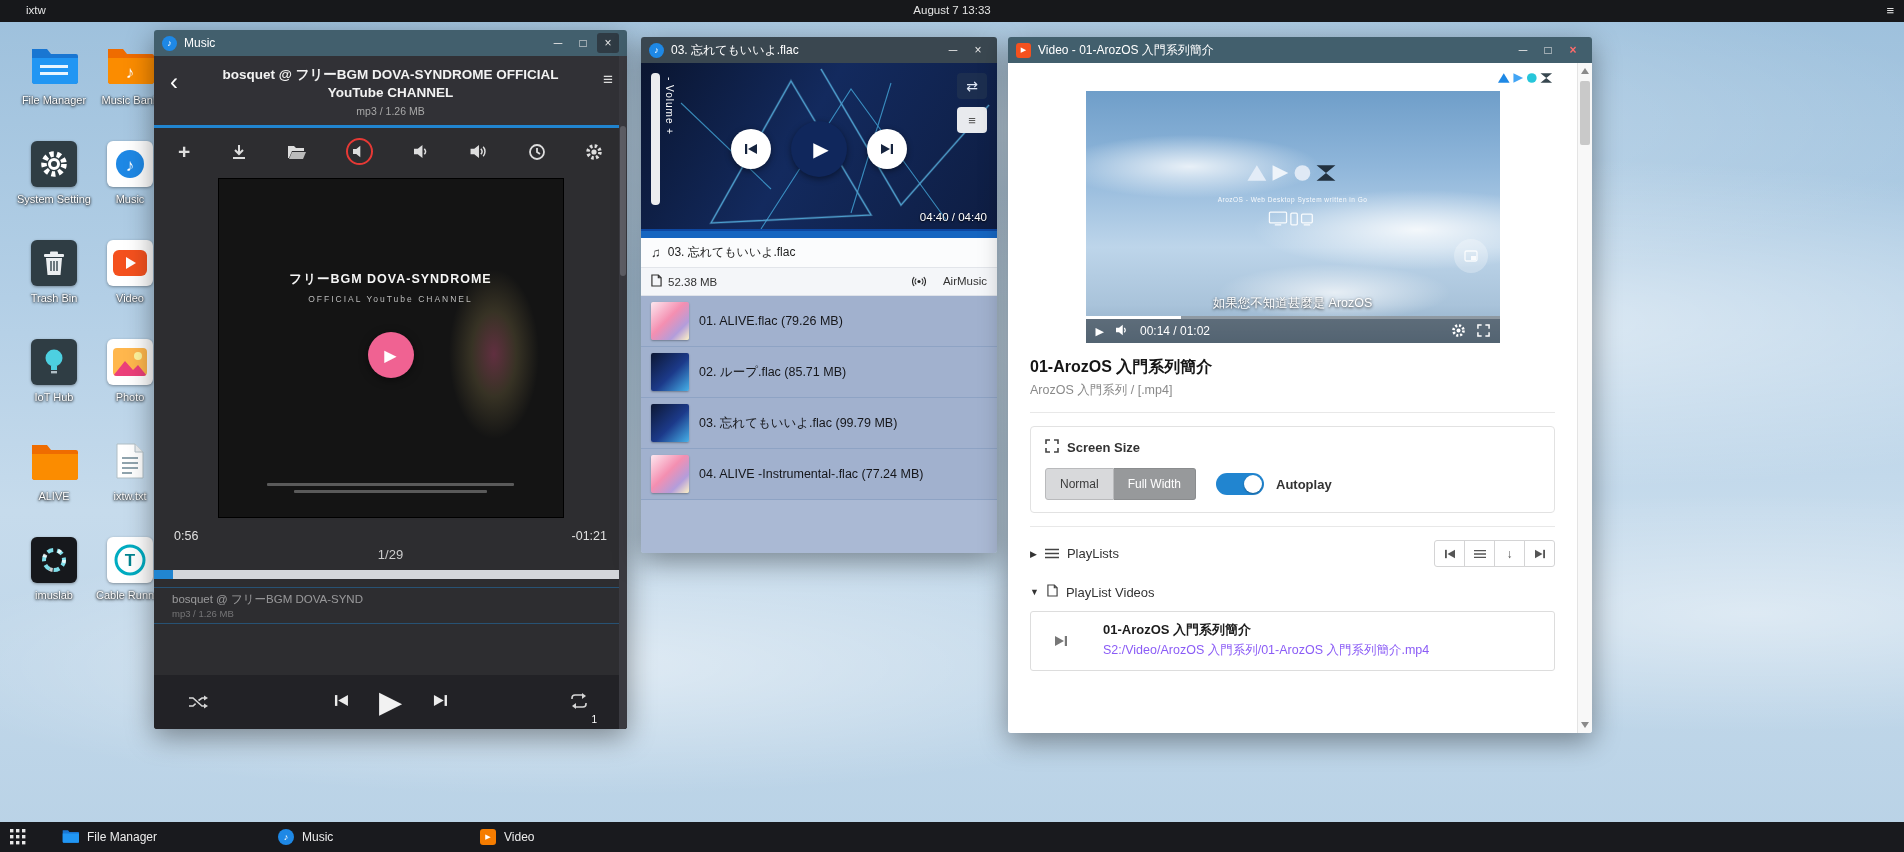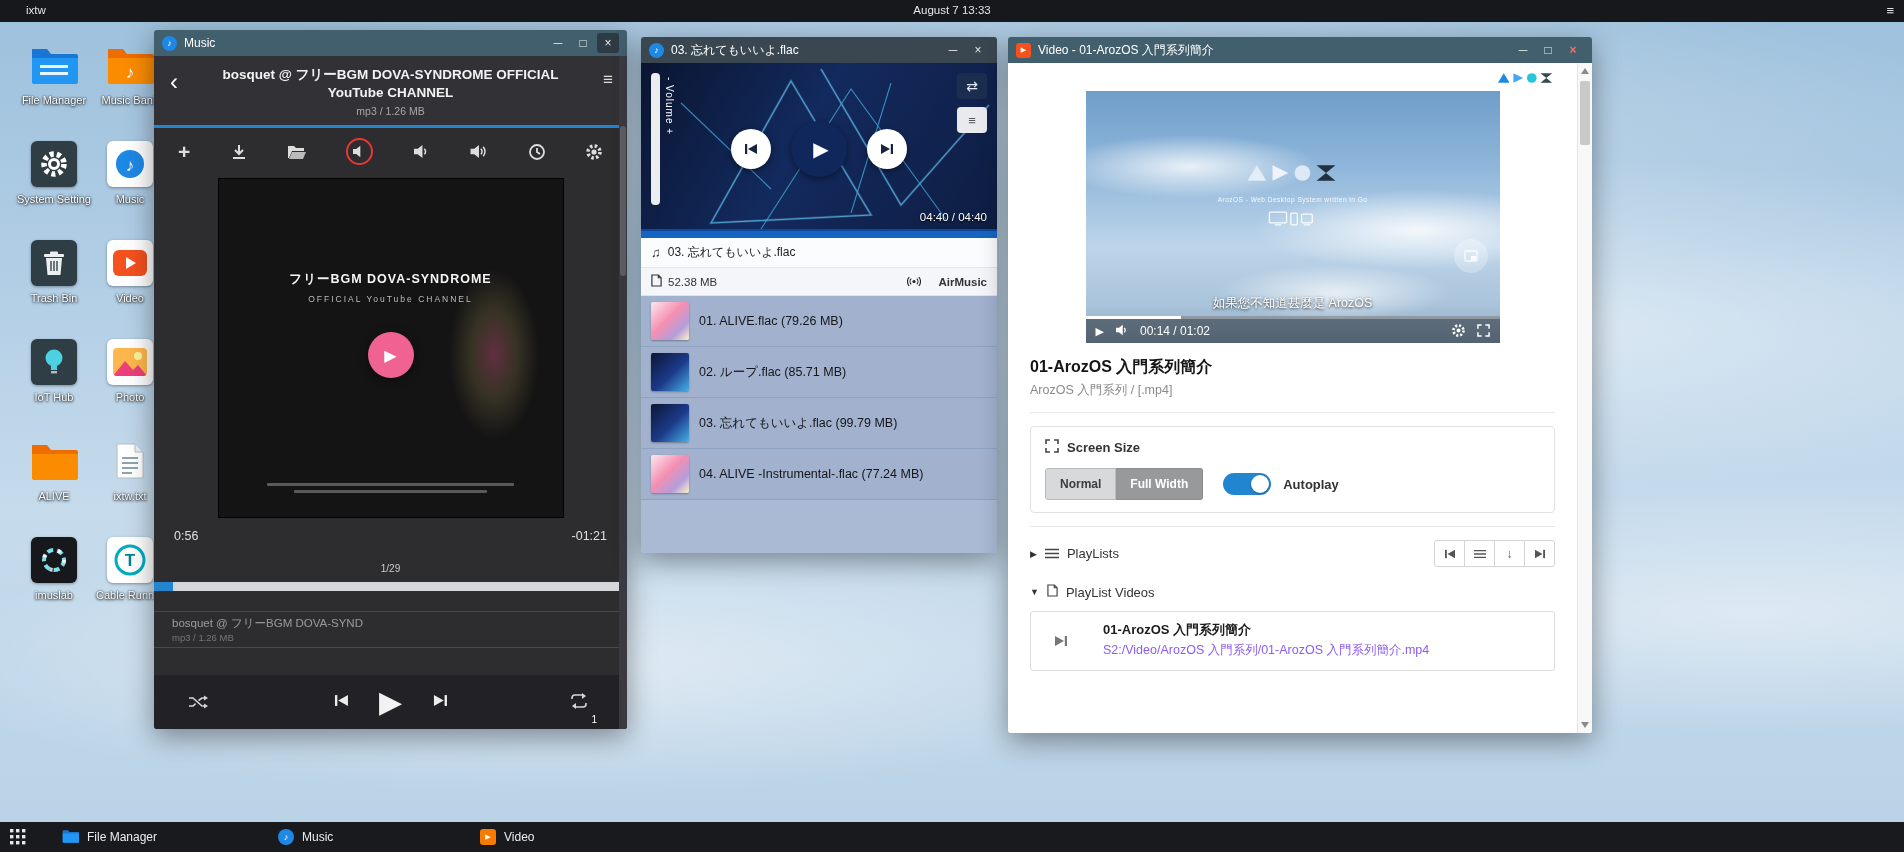--- a/index.html
+++ b/index.html
@@ -51,24 +51,24 @@
   .m-add { color:#ddd; font-size:21px; font-weight:bold; line-height:1; }
   .mute-ring { width:27px; height:27px; border:2px solid #e53935; border-radius:50%; display:flex; align-items:center; justify-content:center; cursor:pointer; }
   .m-thumb { width:344px; height:338px; background:#141414; margin:10px auto 0; position:relative; display:flex; flex-direction:column; align-items:center; box-shadow:0 0 0 1px #000; }
   .m-th-fig { position:absolute; right:24px; top:90px; width:90px; height:170px; background:radial-gradient(closest-side, rgba(240,98,146,.35), rgba(255,224,130,.15), rgba(0,0,0,0)); }
   .m-th-t1 { margin-top:92px; color:#f5f5f5; font-weight:bold; font-size:12.5px; letter-spacing:1px; }
   .m-th-t2 { color:#bdbdbd; font-size:8.5px; letter-spacing:2px; margin-top:6px; }
   .m-th-play { width:46px; height:46px; border-radius:50%; background:#f06292; color:#fff; display:flex; align-items:center; justify-content:center; font-size:16px; margin-top:28px; cursor:pointer; box-shadow:0 2px 8px rgba(0,0,0,.5); }
   .m-caplines { position:absolute; bottom:24px; left:0; right:0; display:flex; flex-direction:column; align-items:center; gap:4px; }
   .capline { height:3px; background:#5a5a5a; border-radius:1px; }
   .m-times { display:flex; justify-content:space-between; padding:0 20px; margin-top:12px; font-size:12.5px; color:#e0e0e0; }
-  .m-page { text-align:center; color:#ccc; font-size:10px; margin-top:20px; }
+  .m-page { text-align:center; color:#ccc; font-size:13px; margin-top:4px; }
   .m-prog { height:9px; background:#d4d6da; margin-top:8px; position:relative; cursor:pointer; }
   .m-prog-fill { position:absolute; left:0; top:0; bottom:0; background:#2185d0; }
-  .m-faint { margin-top:20px; border-top:1px solid rgba(33,133,208,.85); border-bottom:1px solid rgba(33,133,208,.85); padding:4px 18px; opacity:.5; }
+  .m-faint { margin-top:8px; border-top:1px solid rgba(33,133,208,.85); border-bottom:1px solid rgba(33,133,208,.85); padding:4px 18px; opacity:.5; }
   .m-faint-t { color:#fff; font-size:11.5px; white-space:nowrap; overflow:hidden; }
   .m-faint-m { color:#bbb; font-size:9.5px; margin-top:1px; }
   .m-controls { position:absolute; bottom:0; left:0; right:0; height:54px; background:#222226; }
   .m-sh { position:absolute; left:34px; top:19px; cursor:pointer; }
   .m-center { position:absolute; left:50%; top:0; height:100%; transform:translateX(-50%); display:flex; align-items:center; gap:30px; }
   .m-play { color:#f2f2f2; font-size:30px; line-height:1; cursor:pointer; }
   .m-rep { position:absolute; right:38px; top:18px; cursor:pointer; }
   .m-rep-badge { position:absolute; right:30px; bottom:4px; color:#fff; font-size:10px; }
   .m-scroll { position:absolute; right:0; top:0; bottom:0; width:8px; background:#3a3a40; }
   .m-scroll-thumb { position:absolute; top:70px; height:150px; left:1px; right:1px; background:#5f5f66; border-radius:3px; }
@@ -84,21 +84,21 @@
   .a-menu { top:44px; background:#e8eaee; color:#555; font-size:13px; }
   .a-ctr { position:absolute; left:0; right:0; top:58px; display:flex; align-items:center; justify-content:center; gap:20px; }
   .a-circ { border-radius:50%; display:flex; align-items:center; justify-content:center; box-shadow:0 2px 6px rgba(0,0,0,.45); cursor:pointer; }
   .a-sm { width:40px; height:40px; background:#fff; }
   .a-big { width:56px; height:56px; background:#10275c; color:#fff; font-size:20px; padding-left:4px; }
   .a-time { position:absolute; right:10px; bottom:6px; color:#fff; font-size:11.5px; text-shadow:0 1px 2px #000; }
   .a-prog { height:9px; flex:0 0 9px; background:#1565c0; border-top:2px solid #0d47a1; cursor:pointer; }
   .a-info1 { height:30px; flex:0 0 30px; background:#fbfcfd; border-bottom:1px solid #e2e5ea; display:flex; align-items:center; gap:7px; padding:0 10px; font-size:12px; color:#222; }
   .a-note { font-size:13px; color:#333; }
   .a-info2 { height:28px; flex:0 0 28px; background:#f4f6f9; border-bottom:1px solid #dfe3ea; display:flex; align-items:center; gap:6px; padding:0 10px; font-size:11.5px; color:#333; }
-  .a-right { margin-left:auto; display:flex; align-items:center; gap:17px; font-weight:bold; }
+  .a-right { margin-left:auto; display:flex; align-items:flex-start; gap:17px; font-weight:normal; }
   .a-list { flex:1; background:#aab9d4; display:flex; flex-direction:column; }
   .a-row { display:flex; align-items:center; gap:10px; padding:6px 10px; background:#a1b1ce; border-bottom:1px solid #8ea3c4; min-height:50px; cursor:pointer; }
   .a-thumb { width:38px; height:38px; border-radius:2px; flex:0 0 38px; box-shadow:0 1px 2px rgba(0,0,0,.3); }
   .art-pink { background:linear-gradient(135deg,#fde7ef 0%,#f48fb1 45%,#b39ddb 75%,#fff3c4 100%); }
   .art-dark { background:linear-gradient(135deg,#0c1733 0%,#1c3a8a 55%,#46b0e8 100%); }
   .a-row-t { font-size:12.5px; color:#15161a; line-height:1.35; }
   
   #win-video { left:1008px; top:37px; width:584px; height:696px; }
   .v-body { flex:1; background:#fff; position:relative; overflow:hidden; }
   .v-scroll { position:absolute; top:0; right:0; bottom:0; width:15px; background:#f8f8f8; border-left:1px solid #e4e4e4; }
@@ -123,21 +123,21 @@
   .v-bar-row { display:flex; align-items:center; height:100%; padding:3px 10px 0; gap:11px; color:#fff; }
   .v-pbtn { font-size:11px; cursor:pointer; line-height:1; }
   .v-time { font-size:12px; }
   .v-spacer { flex:1; }
   .v-title { margin-top:14px; font-size:16px; font-weight:bold; color:#151515; }
   .v-sub { margin-top:4px; font-size:12.5px; color:#8a8a8a; }
   .v-hr { border:none; border-top:1px solid #e8e8e8; margin:13px 0; }
   .v-card { border:1px solid #e2e2e2; border-radius:4px; padding:12px 14px; }
   .v-card-head { display:flex; align-items:center; gap:8px; font-size:13px; color:#333; font-weight:bold; }
   .v-card-controls { margin-top:12px; display:flex; align-items:center; }
-  .btn { font-size:12px; font-weight:bold; padding:8px 14px; border:1px solid #b9babc; cursor:pointer; }
+  .btn { font-size:12px; font-weight:normal; padding:8px 14px; border:1px solid #b9babc; cursor:pointer; }
   .btn-normal { background:#d8d9db; color:#3c3c3c; border-radius:3px 0 0 3px; }
   .btn-full { background:#97999b; color:#fff; border-left:none; border-color:#8a8c8e; border-radius:0 3px 3px 0; }
   .toggle { margin-left:20px; width:48px; height:22px; border-radius:11px; background:#2185d0; position:relative; cursor:pointer; }
   .toggle-knob { position:absolute; right:2px; top:2px; width:18px; height:18px; border-radius:50%; background:#fff; box-shadow:0 1px 2px rgba(0,0,0,.3); }
   .v-autoplay { margin-left:12px; font-size:13px; font-weight:bold; color:#333; }
   .v-pl-row { display:flex; align-items:center; gap:8px; }
   .v-arrow { font-size:9px; color:#333; cursor:pointer; }
   .v-pl-label { font-size:13px; color:#333; }
   .v-pl-btns { margin-left:auto; display:flex; }
   .v-pl-btn { width:31px; height:27px; border:1px solid #d4d4d5; background:#fff; display:flex; align-items:center; justify-content:center; color:#555; font-size:12px; cursor:pointer; margin-left:-1px; }

